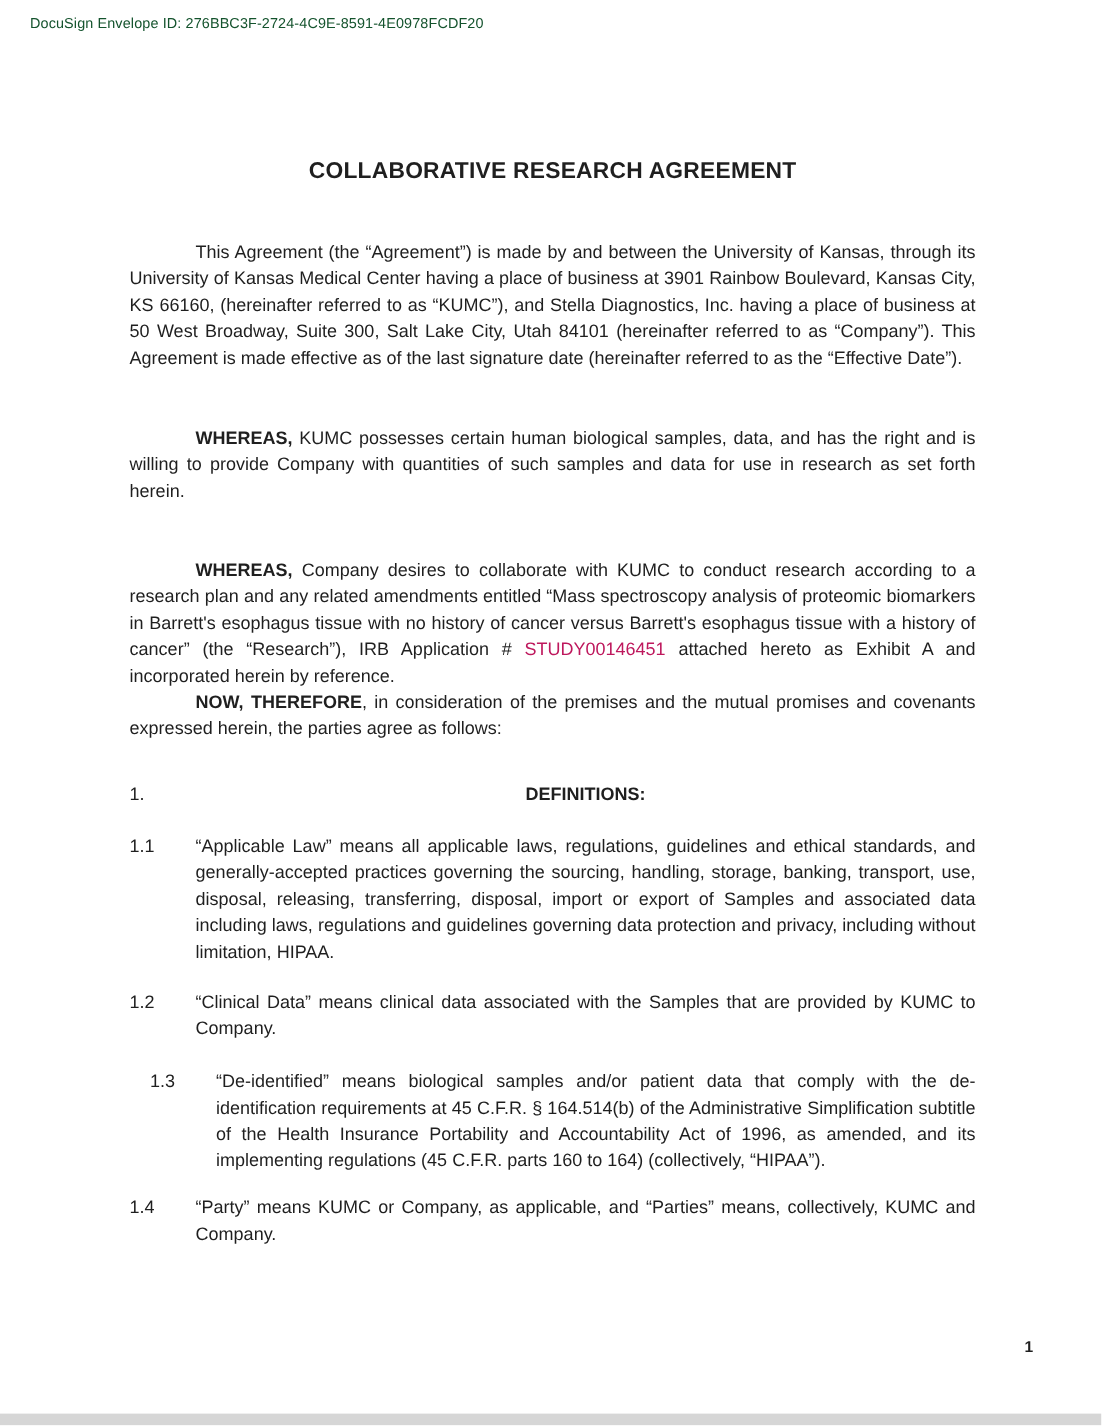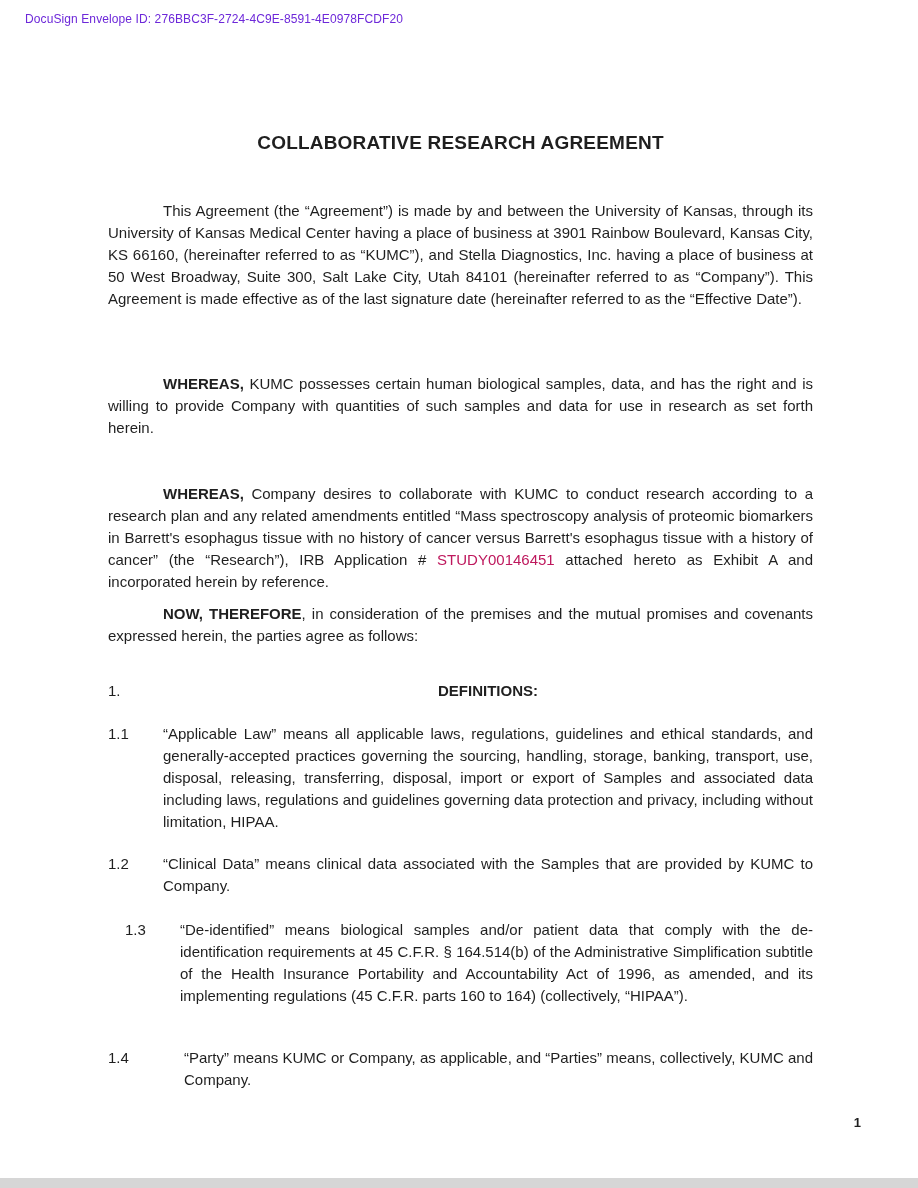--- a/index.html
+++ b/index.html
@@ -10,21 +10,21 @@
     background: #ffffff;
     font-family: "Liberation Sans", sans-serif;
     color: #1f1f1f;
     overflow: hidden;
   }
   .envelope-id {
     position: absolute;
     top: 12px;
     left: 25px;
     font-size: 12px;
-    color: #6d28d9;
+    color: #14532d;
     letter-spacing: 0.1px;
   }
   .content {
     position: absolute;
     top: 132px;
     left: 108px;
     width: 705px;
     font-size: 15px;
     line-height: 22px;
   }
@@ -34,43 +34,43 @@
     font-size: 19px;
     margin: 0 0 46px 0;
     letter-spacing: 0.2px;
   }
   .para {
     text-align: justify;
     text-indent: 55px;
     margin: 0;
   }
   .para.intro      { margin-bottom: 0; }
-  .para.whereas1   { margin-top: 63px; }
+  .para.whereas1   { margin-top: 45px; }
   .para.whereas2   { margin-top: 44px; }
-  .para.nowtf      { margin-top: 10px; }
+  .para.nowtf      { margin-top: 0; }
   .lead-bold { font-weight: bold; }
   .study-field { color: #be185d; }
   .def-row {
     display: flex;
     align-items: flex-start;
     margin-top: 21px;
   }
   .def-row.heading-row { margin-top: 33px; }
   .def-num {
     width: 55px;
     flex: 0 0 55px;
   }
   .def-text {
     flex: 1;
     text-align: justify;
   }
   .def-text.bold { font-weight: bold; text-align: center; }
   .row-12 { margin-top: 20px; }
   .row-13 { margin-top: 22px; margin-left: 17px; }
-  .row-14 { margin-top: 40px; gap: 21px; }
+  .row-14 { margin-top: 17px; }
   .page-number {
     position: absolute;
     right: 57px;
     bottom: 58px;
     font-size: 13px;
     font-weight: bold;
     color: #1f1f1f;
   }
   .page-bottom-edge {
     position: absolute;

